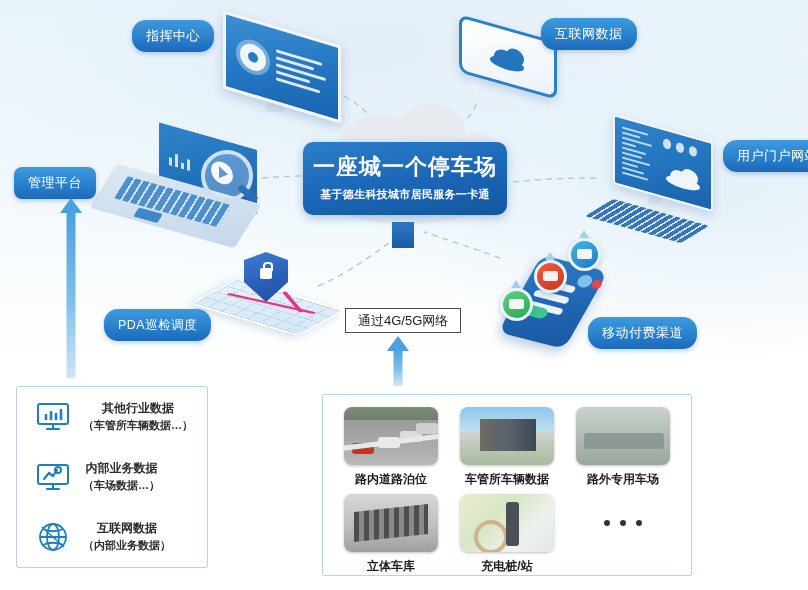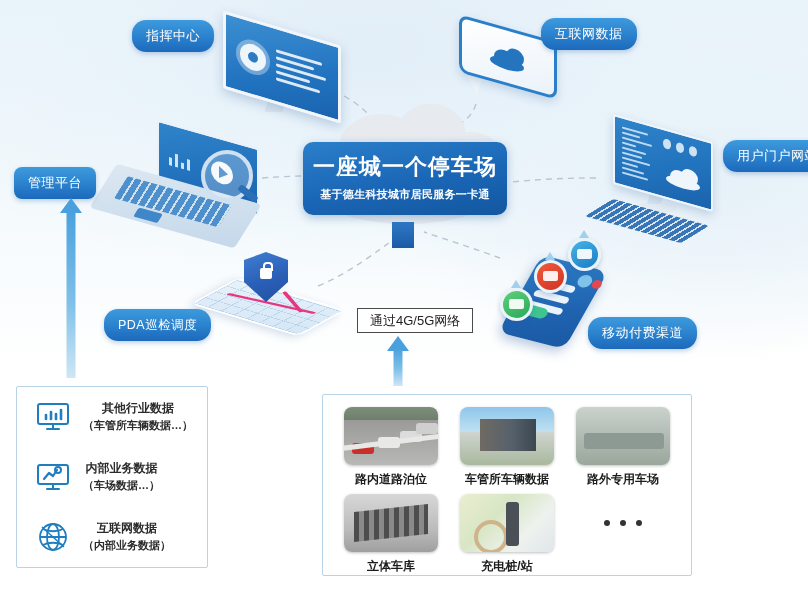--- a/index.html
+++ b/index.html
@@ -389,21 +389,21 @@
     <div class="app-arrow" style="left:81px;top:-8px"></div>
   </div>
 
   <div class="pill" style="left:132px;top:20px;">指挥中心</div>
   <div class="pill" style="left:541px;top:18px;">互联网数据</div>
   <div class="pill" style="left:14px;top:167px;border-radius:8px;">管理平台</div>
   <div class="pill" style="left:723px;top:140px;">用户门户网站</div>
   <div class="pill sm" style="left:104px;top:309px;">PDA巡检调度</div>
   <div class="pill" style="left:588px;top:317px;">移动付费渠道</div>
 
-  <div class="boxlabel" style="left:345px;top:308px;margin-left:12px;">通过4G/5G网络</div>
+  <div class="boxlabel" style="left:345px;top:308px;">通过4G/5G网络</div>
 
   <div class="uparrow" style="left:58px;top:198px;width:26px;height:180px;">
     <div class="head"></div>
       <div class="shaft"></div>
   </div>
   <div class="uparrow" style="left:385px;top:336px;width:26px;height:50px;">
     <div class="head"></div>
       <div class="shaft"></div>
   </div>
 

